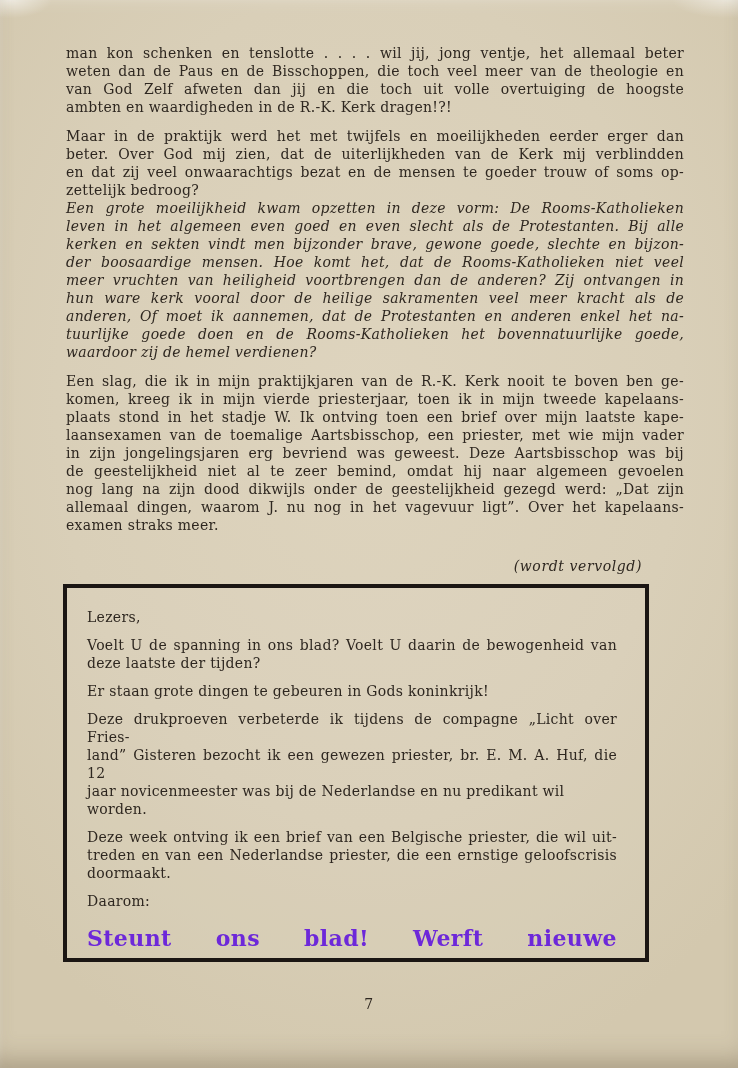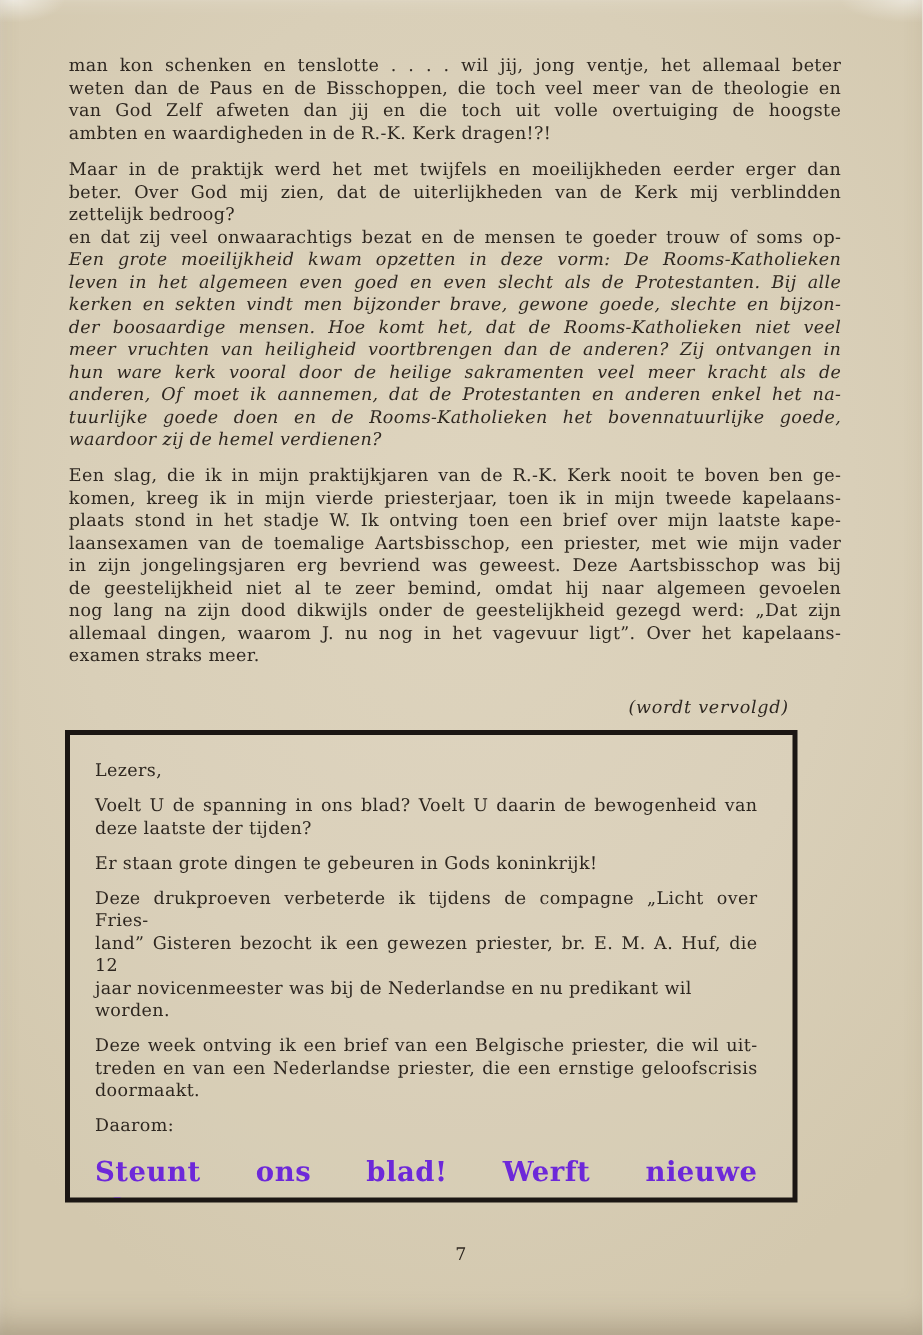--- a/index.html
+++ b/index.html
@@ -25,21 +25,21 @@
     content: "";
     position: absolute; inset: 0;
     pointer-events: none;
     box-shadow:
       inset 0 -20px 26px -14px rgba(110, 95, 70, 0.45),
       inset 0 10px 20px -14px rgba(255, 255, 255, 0.35),
       inset 3px 0 8px -4px rgba(255, 255, 255, 0.25);
   }
   .page-content {
     position: absolute;
-    left: 55px; top: 44px;
+    left: 66px; top: 44px;
     width: 618px;
   }
   .body-text {
     font-size: 14px;
     line-height: 18px;
     letter-spacing: 0.3px;
   }
   .para + .para { margin-top: 11px; }
   .para.flush { margin-top: 0; font-style: italic; }
   .line { text-align: justify; text-align-last: justify; white-space: normal; }
@@ -105,22 +105,22 @@
   <div class="body-text" id="body-paras">
       <div class="para">
         <div class="line">man kon schenken en tenslotte . . . .  wil jij, jong ventje, het allemaal beter</div>
         <div class="line">weten dan de Paus en de Bisschoppen, die toch veel meer van de theologie en</div>
         <div class="line">van God Zelf afweten dan jij en die toch uit volle overtuiging de hoogste</div>
         <div class="line last">ambten en waardigheden in de R.-K. Kerk dragen!?!</div>
       </div>
       <div class="para">
         <div class="line">Maar in de praktijk werd het met twijfels en moeilijkheden eerder erger dan</div>
         <div class="line">beter. Over God mij zien, dat de uiterlijkheden van de Kerk mij verblindden</div>
+        <div class="line">en dat zij veel onwaarachtigs bezat en de mensen te goeder trouw of soms op-</div>
         <div class="line last">zettelijk bedroog?</div>
-        <div class="line">en dat zij veel onwaarachtigs bezat en de mensen te goeder trouw of soms op-</div>
       </div>
       <div class="para flush">
         <div class="line">Een grote moeilijkheid kwam opzetten in deze vorm: De Rooms-Katholieken</div>
         <div class="line">leven in het algemeen even goed en even slecht als de Protestanten. Bij alle</div>
         <div class="line">kerken en sekten vindt men bijzonder brave, gewone goede, slechte en bijzon-</div>
         <div class="line">der boosaardige mensen. Hoe komt het, dat de Rooms-Katholieken niet veel</div>
         <div class="line">meer vruchten van heiligheid voortbrengen dan de anderen? Zij ontvangen in</div>
         <div class="line">hun ware kerk vooral door de heilige sakramenten veel meer kracht als de</div>
         <div class="line">anderen, Of moet ik aannemen, dat de Protestanten en anderen enkel het na-</div>
         <div class="line">tuurlijke goede doen en de Rooms-Katholieken het bovennatuurlijke goede,</div>

